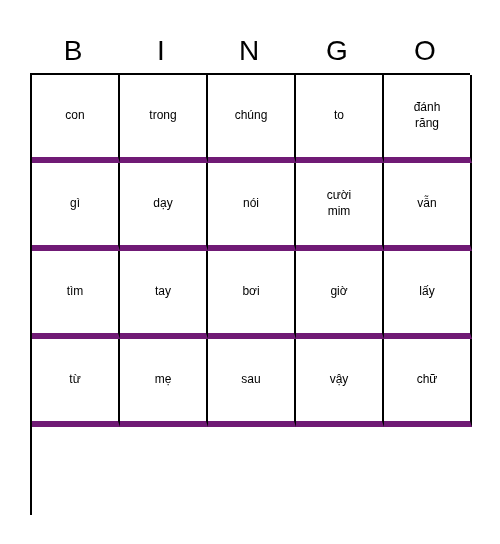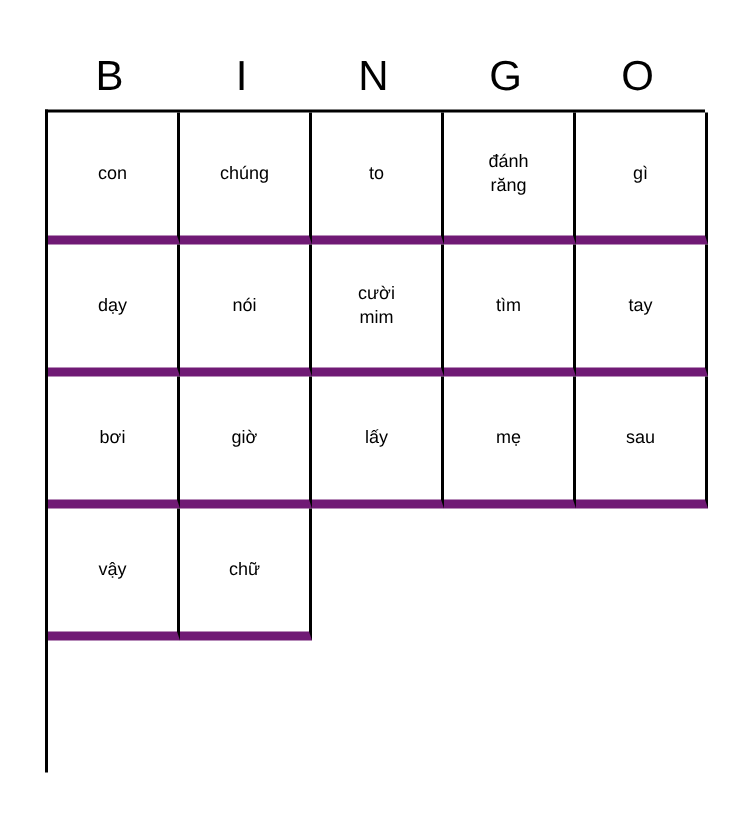--- a/index.html
+++ b/index.html
@@ -65,30 +65,33 @@
 <div class="bingo-container">
   <div class="bingo-header">
   <div class="header-cell">B</div>
       <div class="header-cell">I</div>
       <div class="header-cell">N</div>
       <div class="header-cell">G</div>
       <div class="header-cell">O</div>
     </div>
   <div class="bingo-grid">
   <div class="bingo-cell">con</div>
+      <div class="bingo-cell">trong</div>
       <div class="bingo-cell">chúng</div>
       <div class="bingo-cell">to</div>
       <div class="bingo-cell">đánh<br>răng</div>
       <div class="bingo-cell">gì</div>
       <div class="bingo-cell">dạy</div>
       <div class="bingo-cell">nói</div>
       <div class="bingo-cell">cười<br>mim</div>
+      <div class="bingo-cell">vẫn</div>
       <div class="bingo-cell">tìm</div>
       <div class="bingo-cell">tay</div>
       <div class="bingo-cell">bơi</div>
       <div class="bingo-cell">giờ</div>
       <div class="bingo-cell">lấy</div>
+      <div class="bingo-cell">từ</div>
       <div class="bingo-cell">mẹ</div>
       <div class="bingo-cell">sau</div>
       <div class="bingo-cell">vậy</div>
       <div class="bingo-cell">chữ</div>
     </div>
 </div>
 
 </body></html>

